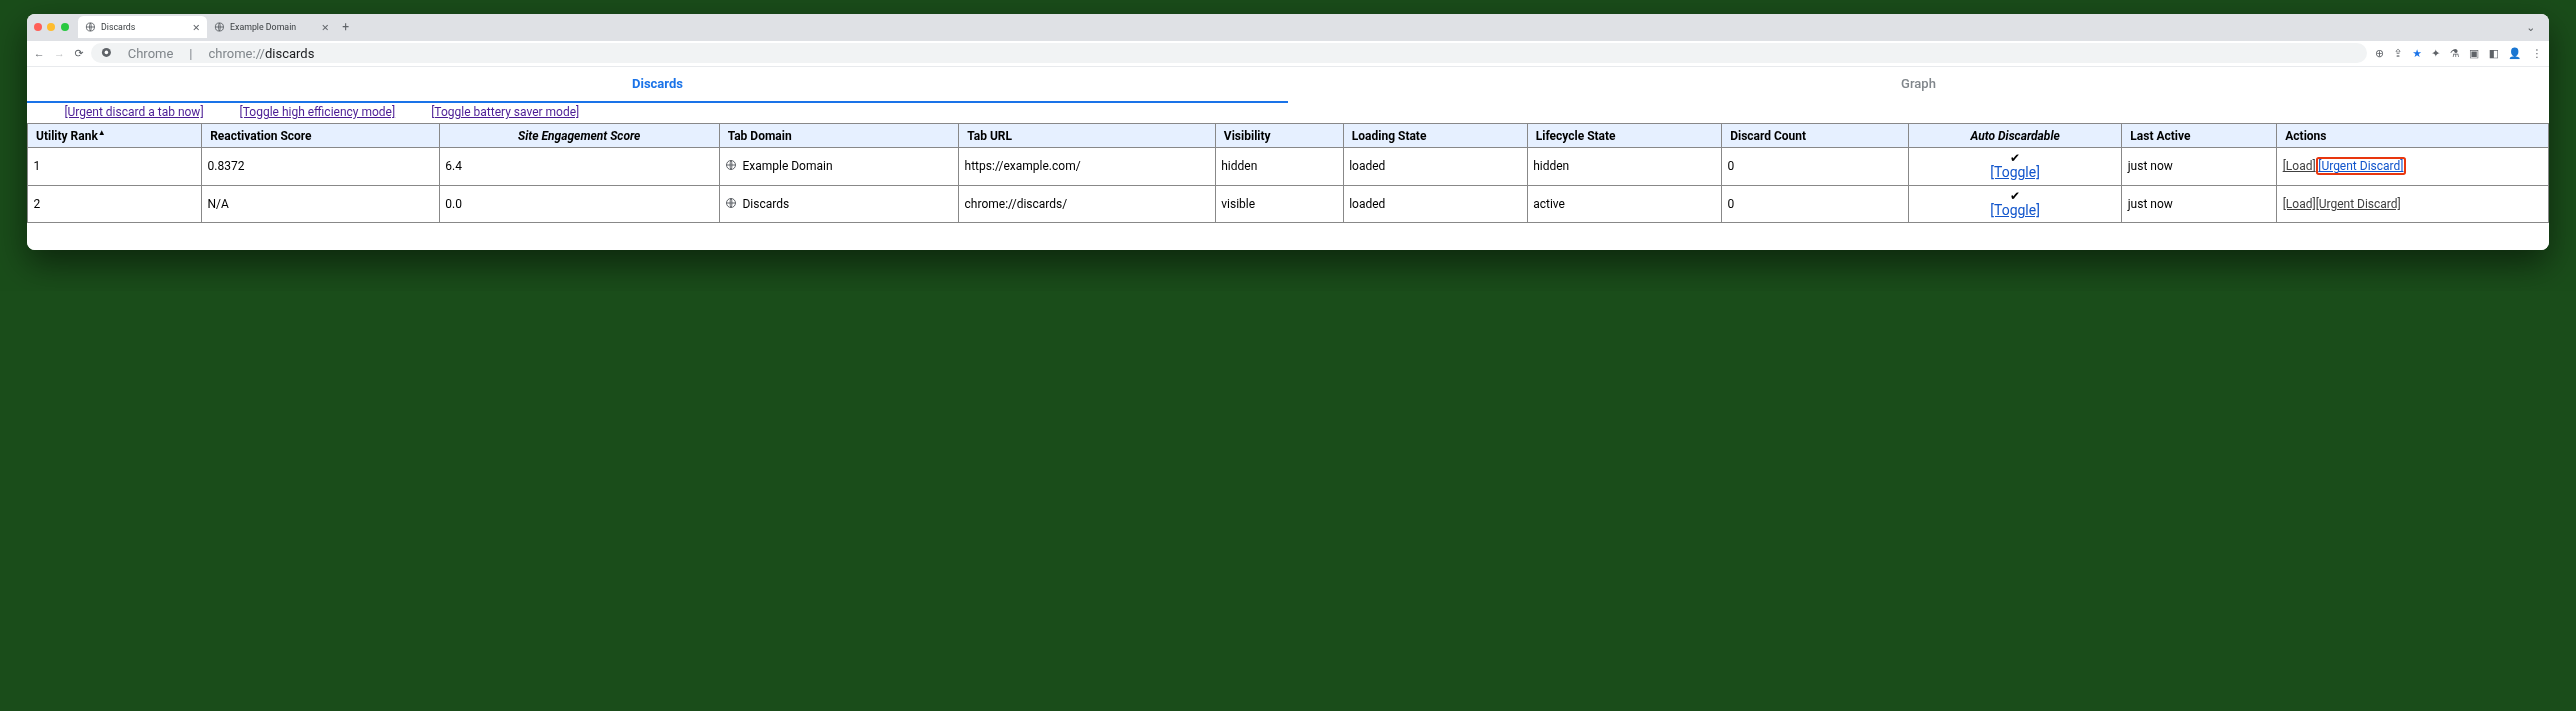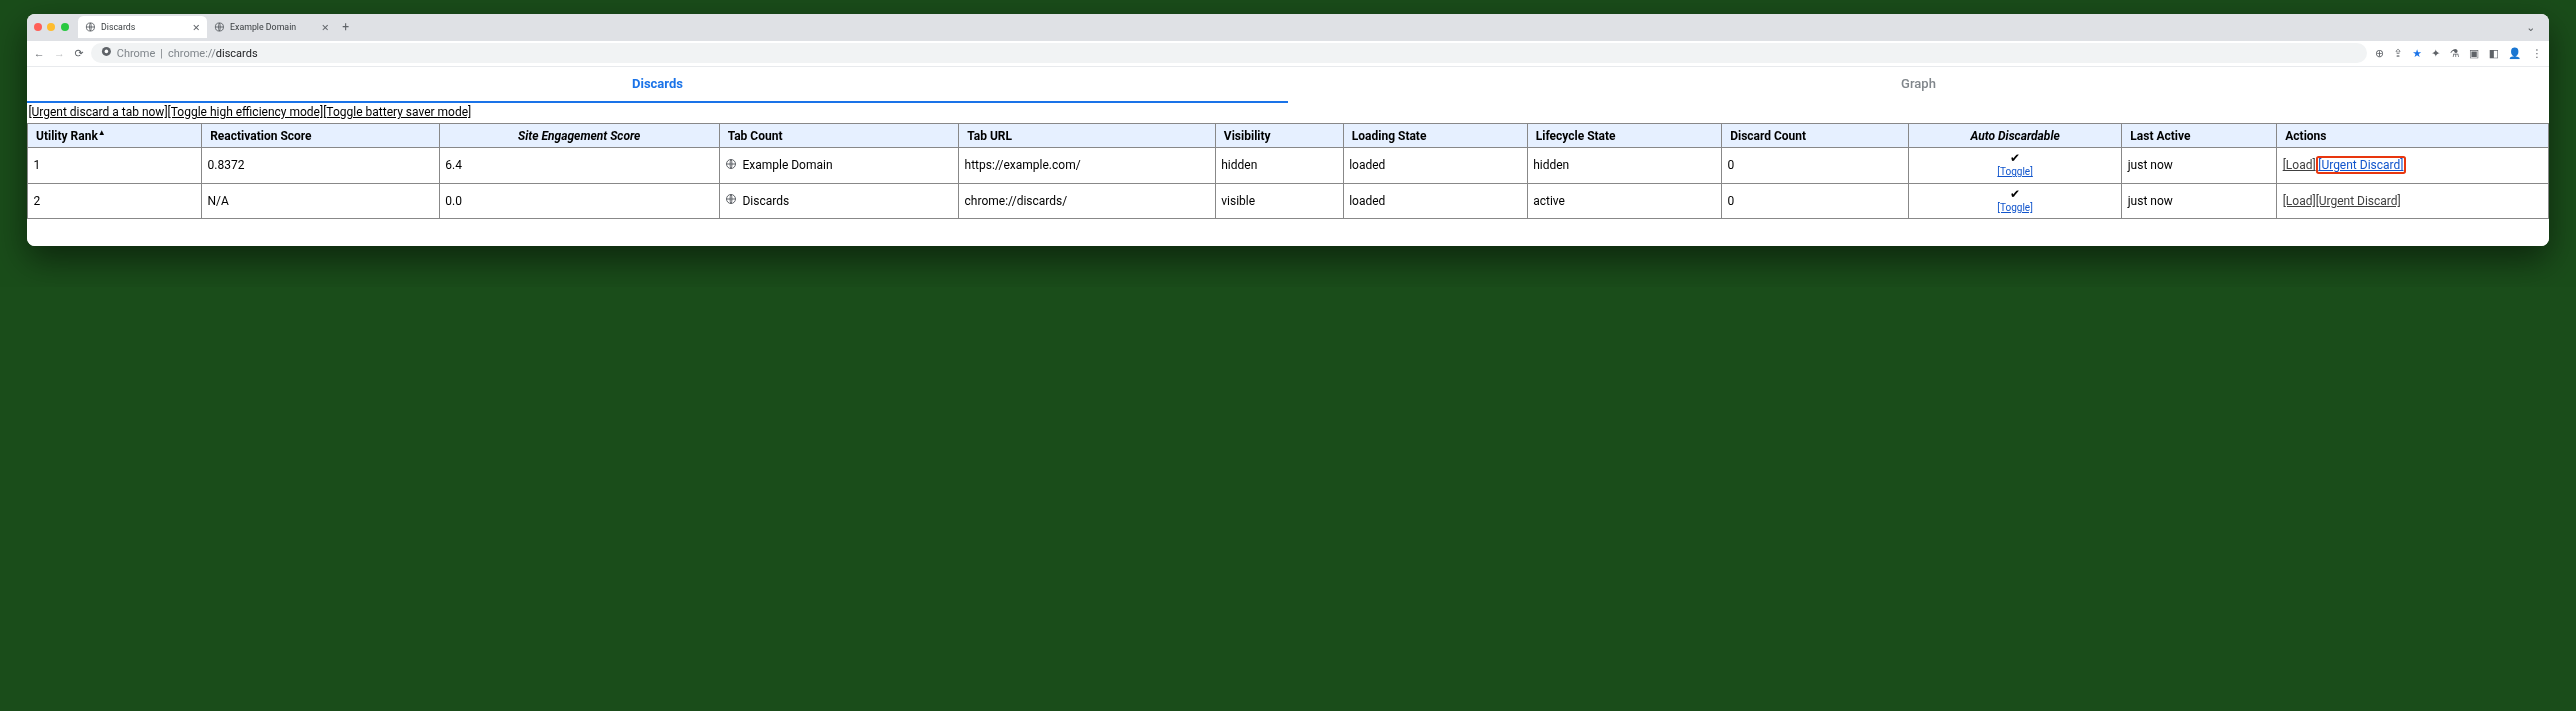--- a/index.html
+++ b/index.html
@@ -68,23 +68,23 @@
   }
   .navicons { display:flex; gap: 9.5px; color:#5f6368; font-size: 10.8px; align-items:center; }
   .omnibox {
     flex: 1;
     background: #f1f3f4;
     border-radius: 13.5px;
     height: 20px;
     display: flex;
     align-items: center;
     padding: 0 9.5px;
-    font-size: 11px;
+    font-size: 13px;
     color: #5f6368;
-    gap: 5px;
+    gap: 16px;
   }
   .omnibox .urlpart { color:#202124; }
   .omnibox .greyed { color:#80868b; }
   .rigicons { display:flex; gap: 9.5px; color:#5f6368; font-size: 10.8px; align-items:center; }
   .star { color:#1a73e8; }
   
   .content { background:#fff; }
   .pagetabs {
     display: flex;
     align-items: stretch;
@@ -101,22 +101,23 @@
   .ptab.active {
     color: #1a73e8;
     border-bottom: 2px solid #1a73e8;
     font-weight: 700;
   }
   .linksrow {
     padding: 2.7px 1.4px 4px 1.4px;
     font-size: 12px;
   }
   .linksrow a {
-    color: #000000;
+    color: #4c1d95;
     text-decoration: underline;
+    padding-left: 36px;
   }
   table.discards {
     width: 100%;
     border-collapse: collapse;
     font-size: 12px;
   }
   table.discards th {
     background: #e6f0ff;
     border: 1.4px solid #888;
     padding: 4px 8px;
@@ -126,21 +127,21 @@
   }
   table.discards th.center { text-align:center;font-style:italic; }
   table.discards td {
     border: 1.4px solid #888;
     padding: 4px 5.4px;
     vertical-align: middle;
   }
   .sortarrow { font-size: 8px; vertical-align: super; }
   .tcell-title { display:flex; align-items:center; gap:5.4px; }
   .autocell { text-align:center; line-height:1.1; }
-  .toggle-link { color:#1155cc; text-decoration:underline; font-size:10px; }
+  .toggle-link { color:#1155cc; text-decoration:underline; font-size:14px; }
   .act-disabled { color:#404040; text-decoration:underline; }
   .act-enabled { color:#1155cc; text-decoration:underline; }
   .highlight-box {
     border: 2.7px solid #e8360e;
     padding: 0 0.7px;
     border-radius: 2.7px;
     display:inline-block;
   }
   .globe-svg { width:12px; height:12px; }
   .chrome-svg { width:10.8px; height:10.8px; }
@@ -227,21 +228,21 @@
     <div class="linksrow">
       <a href="#">[Urgent discard a tab now]</a><a href="#">[Toggle high efficiency mode]</a><a href="#">[Toggle battery saver mode]</a>
     </div>
 
     <table class="discards">
       <thead>
         <tr>
           <th><span>Utility Rank</span><span class="sortarrow">▲</span></th>
           <th>Reactivation Score</th>
           <th class="center">Site Engagement Score</th>
-          <th>Tab Count</th>
+          <th>Tab Domain</th>
           <th>Tab URL</th>
           <th>Visibility</th>
           <th>Loading State</th>
           <th>Lifecycle State</th>
           <th>Discard Count</th>
           <th class="center">Auto Discardable</th>
           <th>Last Active</th>
           <th>Actions</th>
         </tr>
       </thead>

